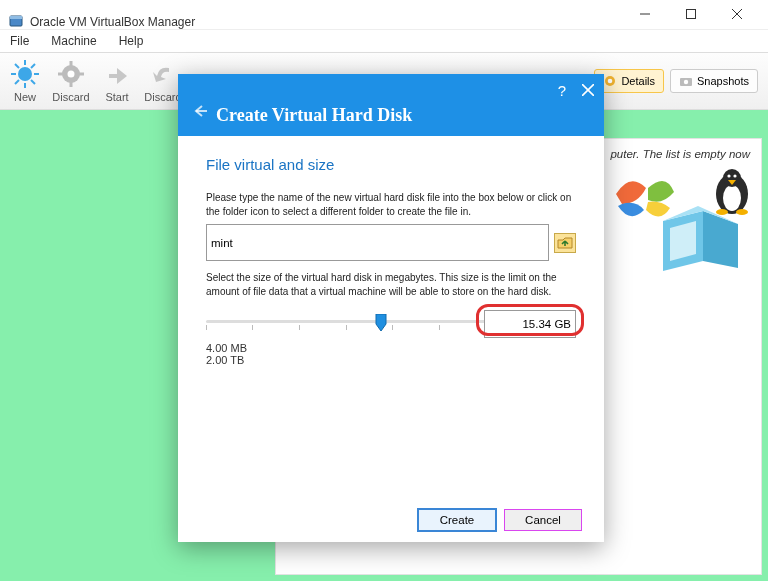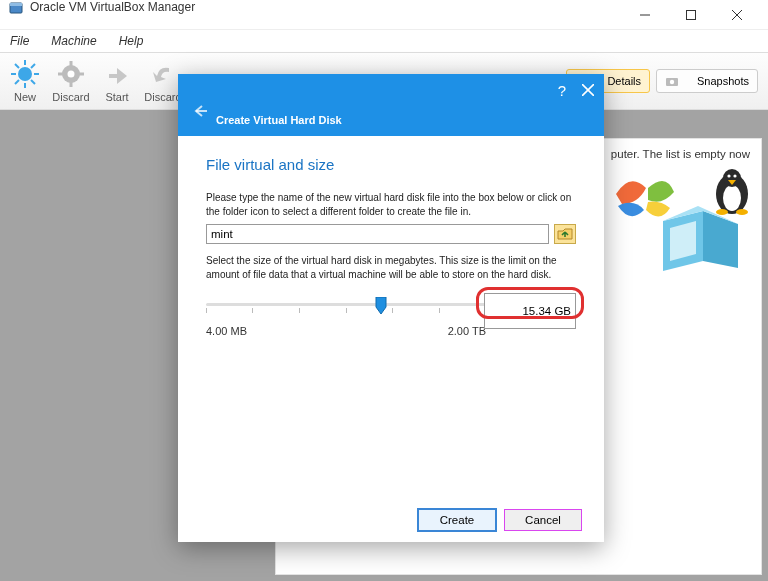--- a/index.html
+++ b/index.html
@@ -9,21 +9,21 @@
       background: #fff;
       width: 768px;
       height: 581px;
       overflow: hidden;
       position: relative;
     }
     
     .main-titlebar {
       height: 30px;
       display: flex;
-      align-items: flex-start;
+      align-items: flex-end;
       padding: 0 8px;
       border-bottom: 1px solid #eee;
     }
     .main-titlebar .app-icon {
       width: 16px; height: 16px;
       margin-right: 6px;
       display: inline-flex; align-items: center; justify-content: center;
     }
     .main-titlebar .title { font-size: 12px; color: #333; }
     .window-controls {
@@ -40,21 +40,21 @@
     }
     
     .menubar {
       height: 22px;
       display: flex;
       align-items: center;
       padding: 0 6px;
       gap: 14px;
       color: #333;
     }
-    .menubar .menu { padding: 2px 4px; cursor: pointer; font-style: italic; }
+    .menubar .menu { padding: 2px 4px; cursor: pointer; }
     
     .toolbar {
       height: 58px;
       border-top: 1px solid #ddd;
       border-bottom: 1px solid #ddd;
       background: linear-gradient(#fdfdfd, #f0f0f0);
       display: flex;
       align-items: center;
       padding: 0 2px;
       position: relative;
@@ -74,36 +74,37 @@
     .toolbtn .tlabel { font-size: 11px; }
     .tool-right {
       margin-left: auto;
       display: flex;
       align-items: center;
       gap: 6px;
       padding-right: 8px;
     }
     .headerbtn {
       height: 24px;
-      display: flex; align-items: center; gap: 18px;
+      display: flex; align-items: center; gap: 4px;
       padding: 0 8px; font-size: 11px;
       border: 1px solid #ccc; border-radius: 3px;
       background: #fdfdfd;
       cursor: pointer;
     }
     .headerbtn.active {
       border-color: #f7c64a;
       background: #fff3d1;
     }
     .headerbtn .hicon { width: 14px; height: 14px; display:inline-flex; align-items:center; justify-content:center; }
     
     .content {
       position: relative;
       height: calc(100% - 30px - 22px - 58px);
-      background: #a3a3a3;
+      background: #86efac;
+      font-style: italic;
     }
     .empty-text {
       position: absolute;
       top: 38px; right: 18px;
       font-size: 11.5px;
       color: #333;
       white-space: nowrap;
     }
     .illustration {
       position: absolute;
@@ -137,24 +138,25 @@
       display: flex;
       align-items: flex-end;
       padding: 0 16px 10px;
     }
     .dialog-header .back {
       position: absolute; left: 14px; top: 50%; transform: translateY(-1px);
       font-size: 16px; color: rgba(255,255,255,0.8);
       cursor: pointer;
     }
     .dialog-header .dtitle {
-      font-size: 11px;
+      font-size: 18px;
       font-weight: 600;
       padding-left: 22px;
       padding-bottom: 0;
+      font-family: Liberation Serif, serif;
     }
     .dialog-header .dicons {
       position: absolute; top: 8px; right: 10px;
       display: flex; gap: 16px;
       font-size: 15px;
     }
     .dialog-header .dicons span { cursor: pointer; }
     .dialog-body {
       flex: 1;
       padding: 20px 28px 12px;
@@ -169,21 +171,21 @@
       color: #222;
       line-height: 1.35;
       margin-bottom: 6px;
     }
     .filerow {
       display: flex; align-items: center; gap: 5px;
       margin: 6px 0 10px;
     }
     .filerow input[type=text] {
       flex: 1;
-      height: 20px;
+      height: 37px;
       border: 1px solid #999;
       padding: 8px 4px;
       font-size: 11.5px;
       font-family: inherit;
     }
     .folderbtn {
       width: 22px; height: 20px;
       border: 1px solid #c8a94a;
       background: #fbe39a;
       display:flex; align-items:center; justify-content:center;
@@ -208,24 +210,25 @@
       position: absolute; top: 2px;
       width: 12px; height: 16px;
       left: 50%; transform: translateX(-50%);
     }
     .slider-thumb svg { display:block; }
     .slider-labels {
       display: flex; justify-content: space-between;
       width: 280px;
       font-size: 11px; color: #333;
       margin-top: 4px;
+      flex-direction: column;
     }
     .sizebox {
       position: absolute; right: 0; top: -2px;
-      width: 92px; height: 36px;
+      width: 92px; height: 28px;
       border: 1px solid #999;
       font-size: 11.5px;
       text-align: right;
       padding: 2px 4px;
       background: #fff;
     }
     .callout {
       position: absolute;
       right: -8px; top: -8px;
       width: 108px; height: 32px;

